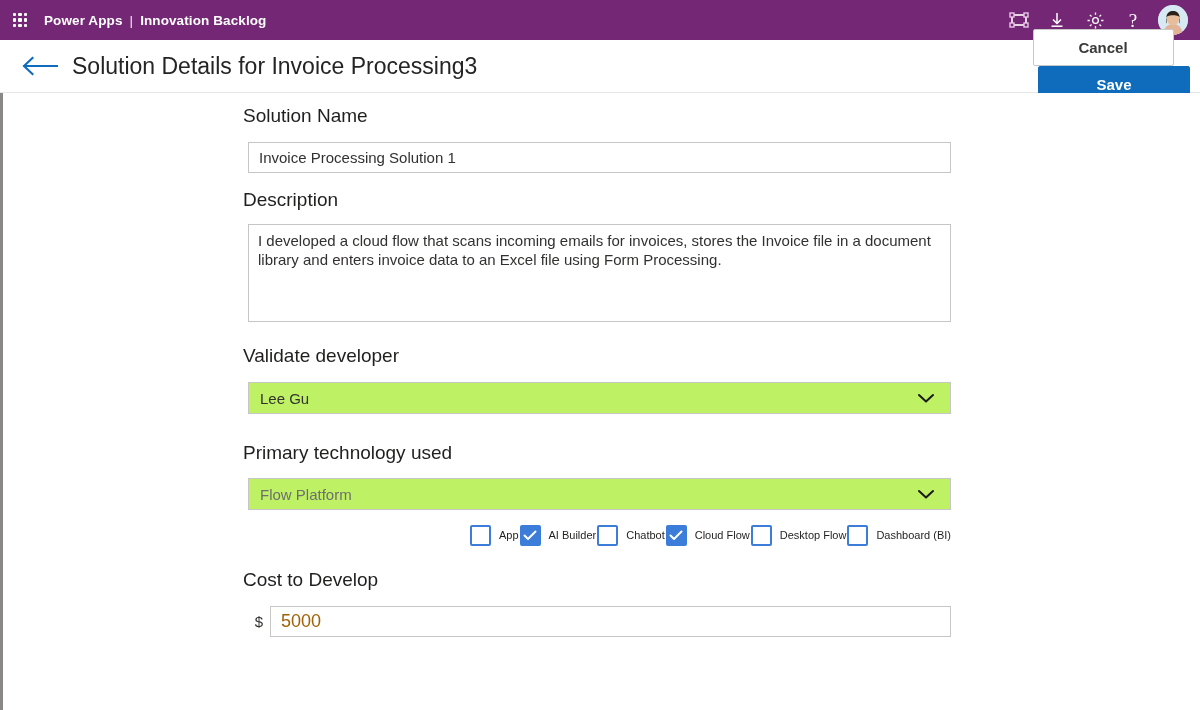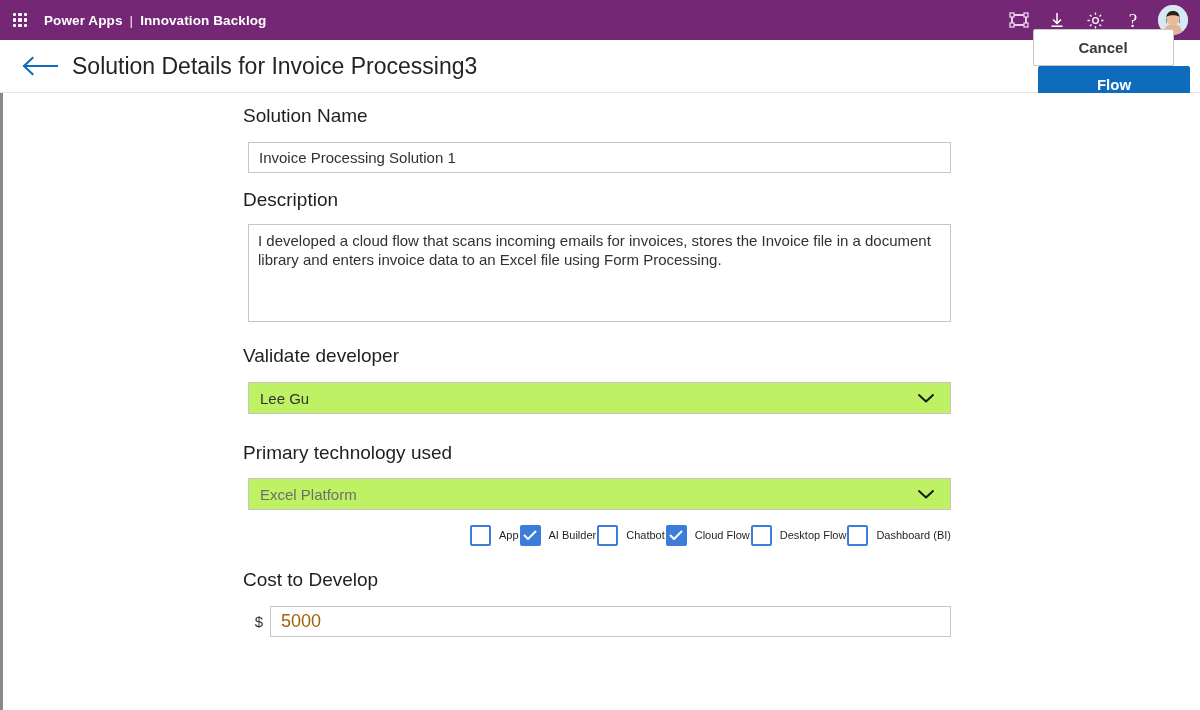--- a/index.html
+++ b/index.html
@@ -294,21 +294,21 @@
     <svg width="40" height="22" viewBox="0 0 40 22" aria-hidden="true">
       <path d="M2.5 11 L37 11" stroke="#0f6cbd" stroke-width="2.1" fill="none"></path>
       <path d="M11.5 3 L3 11 L11.5 19" stroke="#0f6cbd" stroke-width="2.1" fill="none" stroke-linecap="square"></path>
     </svg>
   </div>
 
   <div class="page-title">Solution Details for Invoice Processing3</div>
 
   <div class="title-actions">
     <div class="btn btn-cancel">Cancel</div>
-    <div class="btn btn-save">Flow</div>
+    <div class="btn btn-save">Save</div>
   </div>
 </div>
 
 <div class="canvas">
   <div class="form">
 
     <div class="field-label lbl-name">Solution Name</div>
     <input class="txt-input in-name" type="text" value="Invoice Processing Solution 1" style="">
 
     <div class="field-label lbl-desc">Description</div>
@@ -319,21 +319,21 @@
       <span class="dd-text">Lee Gu</span>
       <span class="dd-chev">
         <svg width="20" height="12" viewBox="0 0 20 12" aria-hidden="true">
           <path d="M3 3 L10 9.6 L17 3" stroke="#1b1a19" stroke-width="2" fill="none" stroke-linecap="round" stroke-linejoin="round"></path>
         </svg>
       </span>
     </div>
 
     <div class="field-label lbl-tech">Primary technology used</div>
     <div class="dropdown dd-tech">
-      <span class="dd-text muted">Excel Platform</span>
+      <span class="dd-text muted">Flow Platform</span>
       <span class="dd-chev">
         <svg width="20" height="12" viewBox="0 0 20 12" aria-hidden="true">
           <path d="M3 3 L10 9.6 L17 3" stroke="#1b1a19" stroke-width="2" fill="none" stroke-linecap="round" stroke-linejoin="round"></path>
         </svg>
       </span>
     </div>
 
     <div class="chk-row">
 
       <div class="chk-item">

